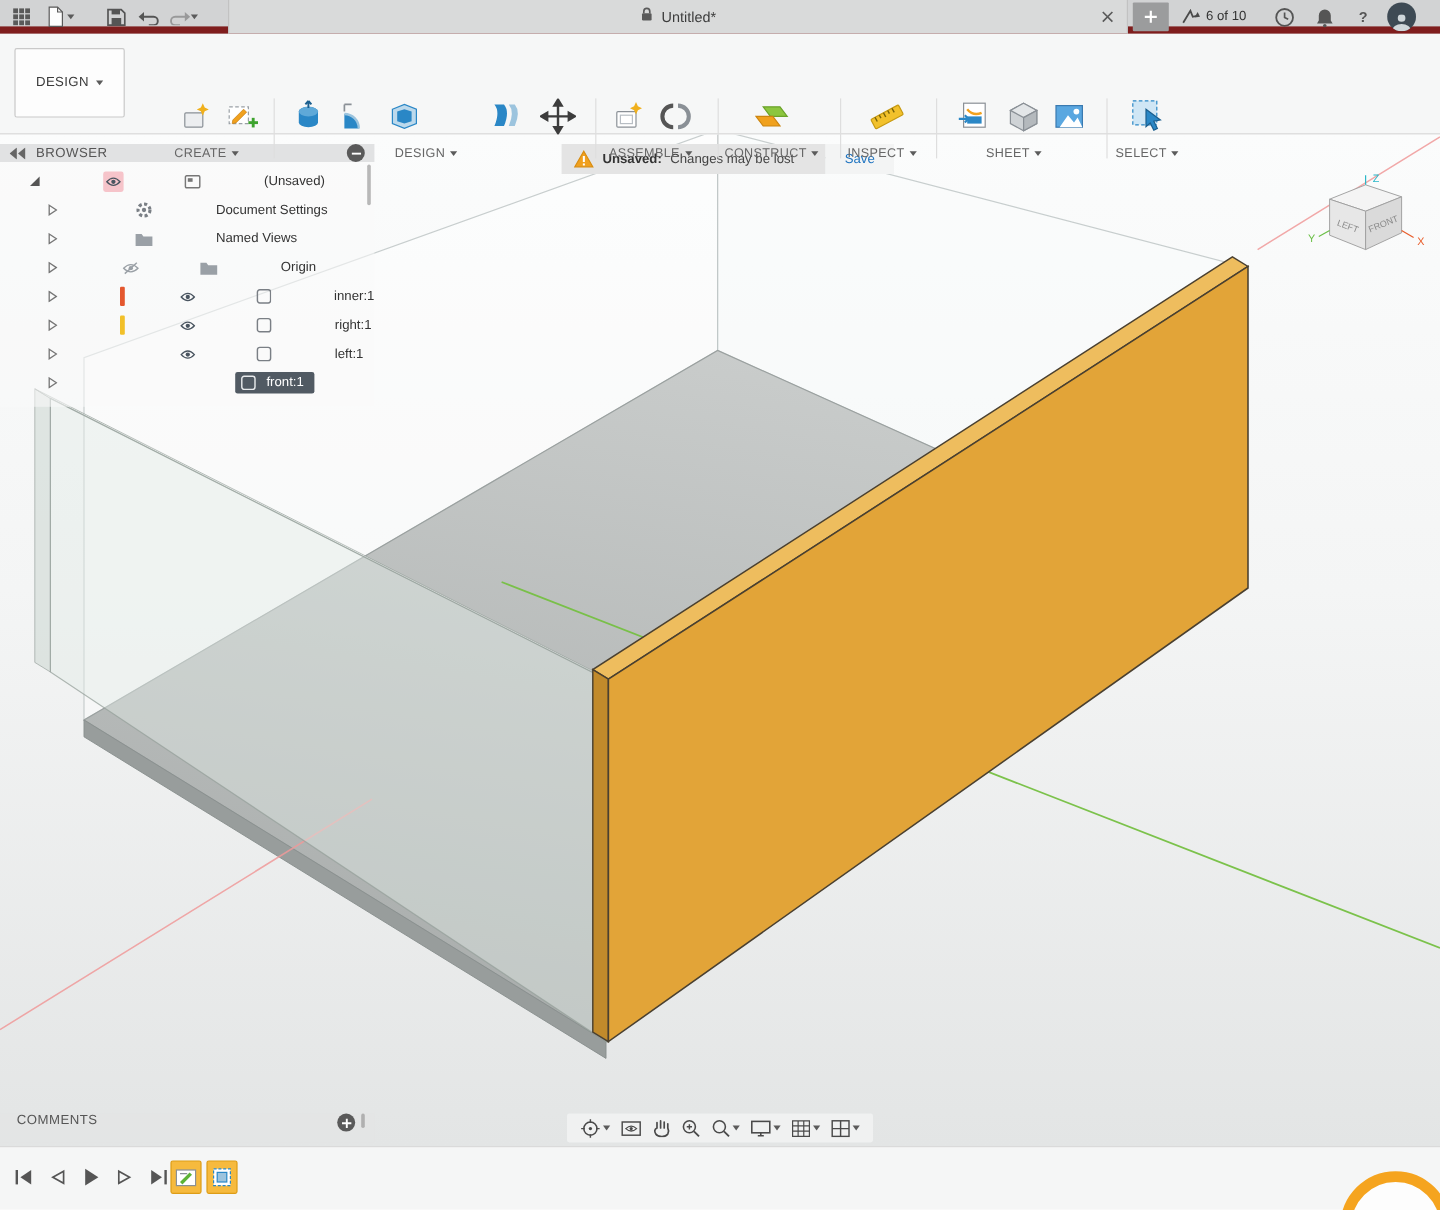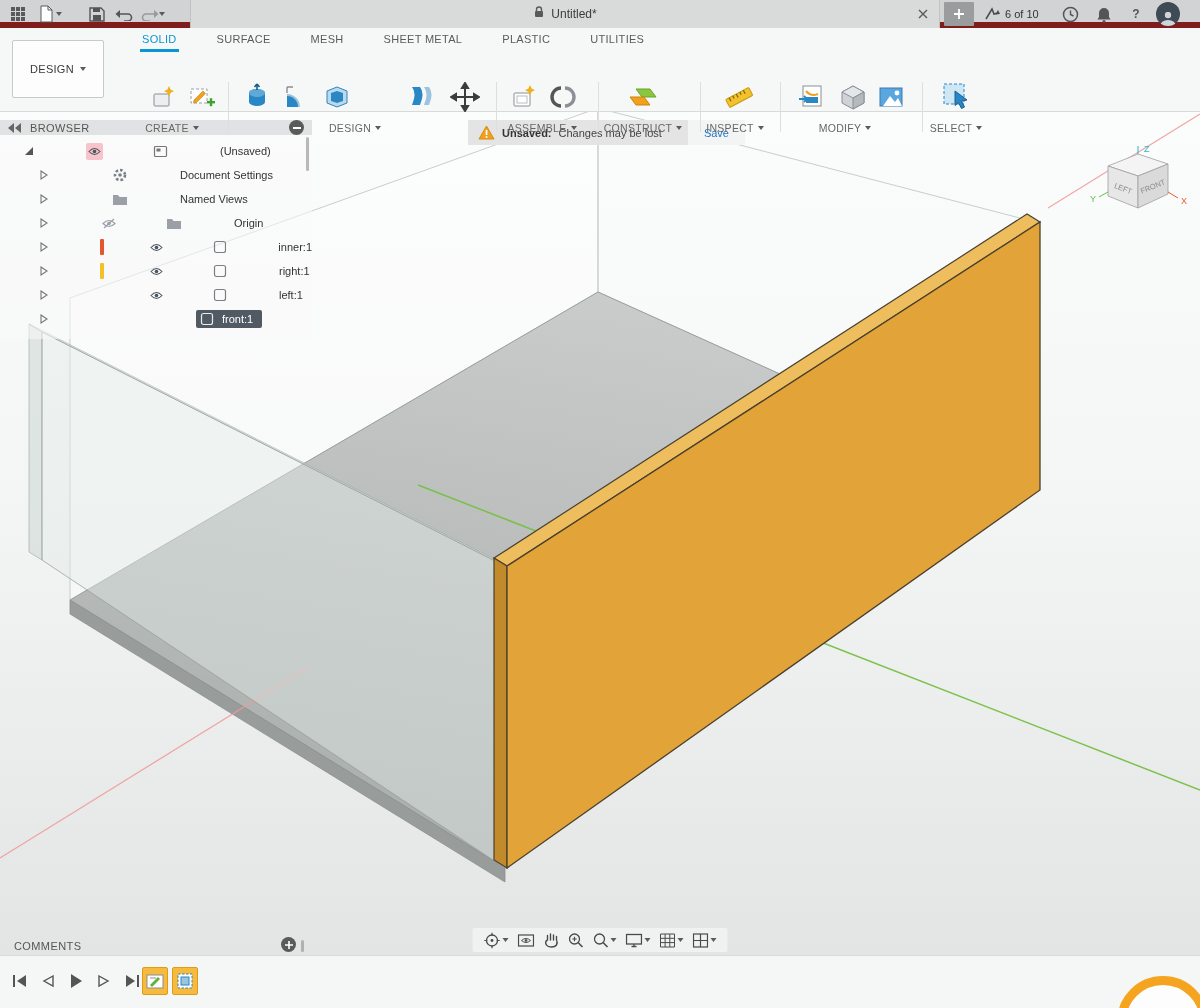--- a/index.html
+++ b/index.html
@@ -46,21 +46,21 @@
   .expander { margin-left:40px; display:flex; }
   .sel-wrap { display:flex; align-items:center; background:#515a63; border-radius:2px; padding:2px 9px 2px 4px; color:#fff; }
   .marker { width:4px; height:16px; border-radius:1px; margin-right:2px; }
   .circle-btn { width:15px; height:15px; border-radius:50%; background:#5a5a5a; color:#fff; display:flex; align-items:center; justify-content:center; font-size:11px; line-height:1; }
   .scroll-mark { position:absolute; right:3px; top:2px; width:3px; height:34px; background:#b8b8b8; border-radius:2px; }
 
   
   #viewcube { position:absolute; left:1078px; top:30px; width:118px; height:92px; z-index:5; }
 
   
-  #comments-bar { position:absolute; left:0; top:816px; width:312px; height:24px; background:rgba(227,228,228,.97); display:flex; align-items:flex-end; font-size:11px; color:#555; letter-spacing:.4px; padding:0 8px 0 14px; z-index:10; }
+  #comments-bar { position:absolute; left:0; top:816px; width:312px; height:24px; background:rgba(227,228,228,.97); display:flex; align-items:flex-start; font-size:11px; color:#555; letter-spacing:.4px; padding:0 8px 0 14px; z-index:10; }
 
   
   #nav-toolbar { position:absolute; left:50%; transform:translateX(-50%); top:816px; height:24px; background:rgba(241,242,242,.92); border-radius:2px; display:flex; align-items:center; padding:0 8px; gap:3px; z-index:10; }
   .nav-btn { display:flex; align-items:center; gap:2px; padding:0 3px; height:24px; }
 
   
   #timeline { position:absolute; left:0; top:955px; width:1200px; height:53px; background:#f5f6f6; border-top:1px solid #dadada; z-index:20; }
   #playback { position:absolute; left:10px; top:13px; display:flex; gap:8px; align-items:center; }
   .pb-btn { width:20px; height:24px; display:flex; align-items:center; justify-content:center; }
   #features { position:absolute; left:142px; top:11px; display:flex; gap:4px; }
@@ -171,28 +171,20 @@
       </svg>
   </div>
 </div>
 
 <div id="ribbon">
   <div id="workspace-btn">
     <span>DESIGN</span>
       <i class="caret"></i>
   </div>
 
-  <div id="ribbon-tabs">
-    <div class="ribbon-tab active">SOLID</div>
-    <div class="ribbon-tab">SURFACE</div>
-    <div class="ribbon-tab">MESH</div>
-    <div class="ribbon-tab">SHEET METAL</div>
-    <div class="ribbon-tab">PLASTIC</div>
-    <div class="ribbon-tab">UTILITIES</div>
-  </div>
 
   <div class="tool-icon" style="left:146px">
     <svg width="28" height="28">
         <rect x="5" y="11" width="15" height="12" rx="1" fill="#eceef0" stroke="#8a9096"></rect>
         <path d="M20 3 l1.6 3.6 L25 8.2 l-3.4 1.6 L20 13.4 l-1.6-3.6 L15 8.2 l3.4-1.6 Z" fill="#f0b01c"></path>
       </svg>
   </div>
   <div class="tool-icon" style="left:184px">
     <svg width="28" height="28">
         <rect x="4" y="6" width="16" height="14" fill="#fff" stroke="#9aa0a6" stroke-dasharray="3 2"></rect>
@@ -311,21 +303,21 @@
       </svg>
   </div>
   <div class="tool-icon" style="left:874px">
     <svg width="28" height="28">
         <rect x="3" y="5" width="22" height="18" fill="#5aa7e0" stroke="#3a7ab0"></rect>
         <polygon points="6,23 13,13 18,19 21,15 25,23" fill="#fff"></polygon>
         <circle cx="20" cy="10" r="2.4" fill="#fff"></circle>
       </svg>
   </div>
   <div class="group-label" style="left:803px">
-      <span>MODIFY</span>
+      <span>SHEET</span>
       <i class="caret"></i>
     </div>
   <div class="ribbon-sep" style="left:922px"></div>
 
   <div class="tool-icon" style="left:940px">
     <svg width="30" height="30">
         <rect x="2" y="2" width="20" height="20" fill="#cfe6f5" stroke="#2a87c6" stroke-dasharray="3 2"></rect>
         <polygon points="13,9 25,18 19.5,19 22.5,25 19.5,26.5 16.5,20.5 13,23.5" fill="#2a87c6" stroke="#1a5e8e"></polygon>
       </svg>
   </div>

